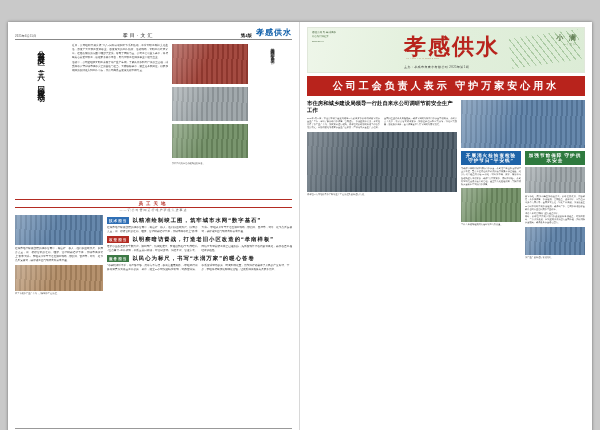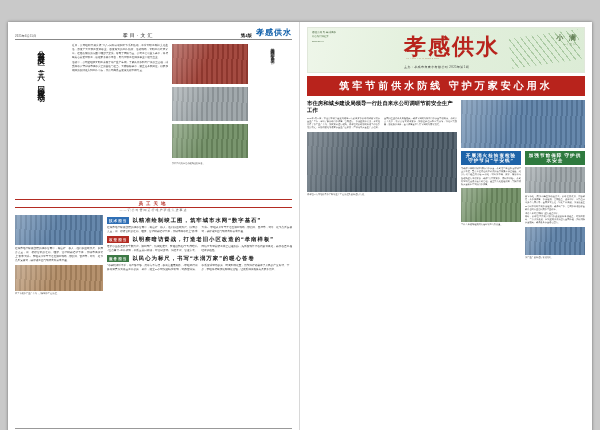--- a/index.html
+++ b/index.html
@@ -246,21 +246,21 @@
       <div class="r-mast-date">2025/06/15</div>
       <div class="r-mast-title">孝感供水</div>
       <div class="r-mast-en">XIAOGAN GONGSHUI</div>
       <div class="r-mast-right">
         <div class="big">小  满</div>
         <div class="small">二十四节气</div>
       </div>
       <div class="r-mast-pub">主办：孝感市自来水有限公司  2025年第1期</div>
     </div>
 
-    <div class="r-banner">筑牢节前供水防线  守护万家安心用水</div>
+    <div class="r-banner">公司工会负责人表示  守护万家安心用水</div>
 
     <div class="r-grid">
       <div class="r-left">
         <div class="r-h1">市住房和城乡建设局领导一行赴自来水公司调研节前安全生产工作</div>
         <div class="micro just two-col">2024年1月31日，市住房和城乡建设局领导一行赴自来水公司调研春节前安全生产工作，详细了解公司供水保障、管网运行、水质监测等情况，并实地察看了水厂生产车间、加压泵站运行现场。调研组对公司前期各项工作给予充分肯定，并强调要始终绷紧安全生产这根弦，严格落实安全生产责任制，全面排查整治各类风险隐患，确保节日期间城市供水安全平稳有序。公司负责人表示，将认真落实调研要求，加强值班值守和应急演练，细化应急预案，强化物资储备，全力保障全市人民节日期间用水无忧。</div>
         <div class="ph dark" style="height:60px;margin-top:3px;"></div>
         <div class="ph-cap">调研组一行实地察看水厂制水生产工艺流程及设备运行情况。</div>
       </div>
 
       <div class="r-right">

